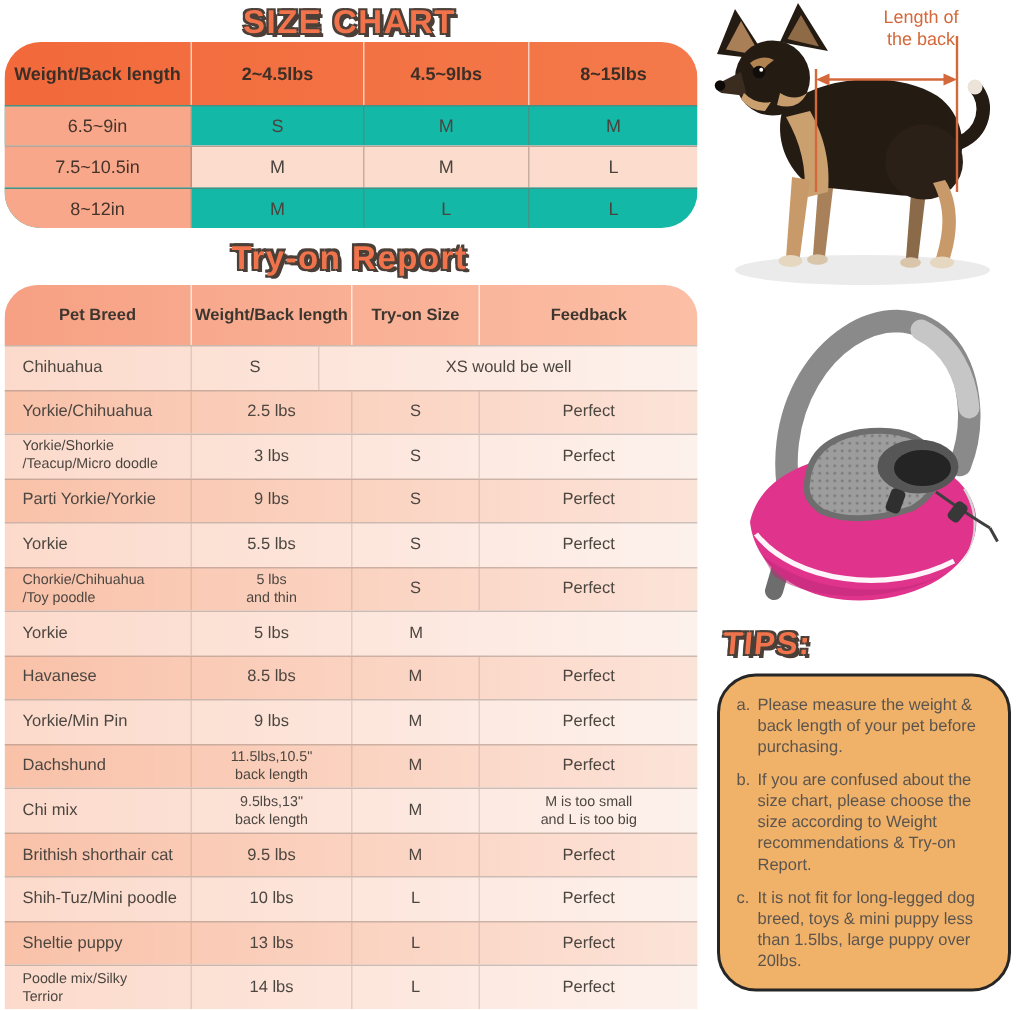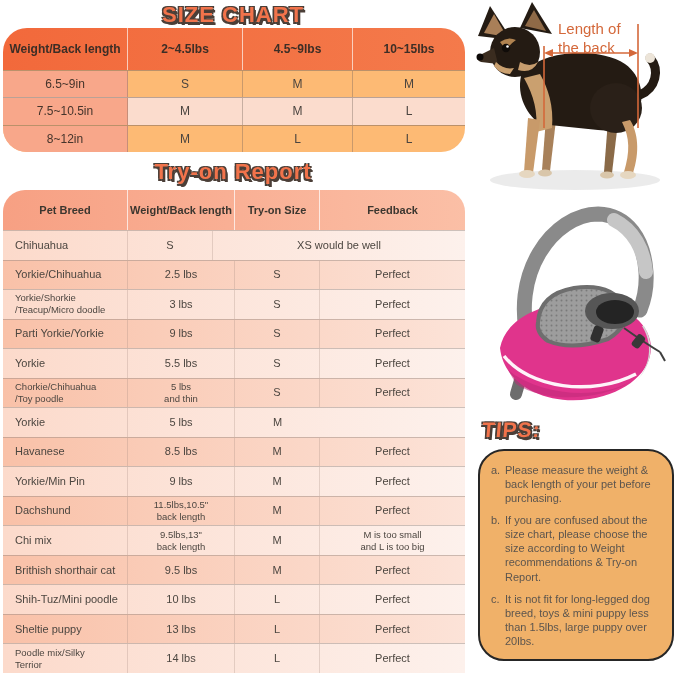--- a/index.html
+++ b/index.html
@@ -22,43 +22,43 @@
 
   
   #sizechart { left:3px; top:28px; width:462px; height:124px; border-radius:24px; display:flex; flex-direction:column; }
   .sc-head { height:42px; background:linear-gradient(90deg,#f2693b,#f47a4b); }
   .sc-head .cell { font-weight:bold; font-size:12px; color:#3d2e26; }
   .sc-head .cell:not(:last-child) { border-right:1px solid rgba(255,255,255,.65); }
   .sc-brow { flex:1; border-top:1px solid rgba(122,104,96,.5); }
   .sc-brow .cell { font-size:12px; color:#4a443f; }
   .sc-brow .cell:not(:last-child) { border-right:1px solid rgba(122,104,96,.4); }
   .sc-brow .cell:first-child { background:#f8a78a; color:#45342b; }
-  .sc-brow.alt-a { background:#fdba74; }
+  .sc-brow.alt-a { background:#14b8a6; }
   .sc-brow.alt-b { background:#fbdccd; }
   .w0{width:125px;} .w1{width:115px;text-align:center;} .w2{width:110px;} .w3{flex:1;}
 
   
   #tryon { left:3px; top:190px; width:462px; height:483px; border-radius:22px 22px 0 0; display:flex; flex-direction:column; }
   .to-head { height:40px; background:linear-gradient(90deg,#f7a083,#fbbfa6); }
   .to-head .cell { font-weight:bold; font-size:11px; color:#3c362f; }
   .to-head .cell:not(:last-child) { border-right:1px solid rgba(255,255,255,.7); }
   .to-body { flex:1; display:flex; flex-direction:column; }
   .to-row { flex:1; border-top:1px solid rgba(146,132,126,.45); }
   .to-row:nth-child(odd)  { background:linear-gradient(90deg,#fcdacb,#fdf1ec); }
   .to-row:nth-child(even) { background:linear-gradient(90deg,#f9c1a8,#fce3d8); }
   .to-row .cell { font-size:11px; color:#4c4640; line-height:1.2; }
   .to-row .cell:not(:last-child) { border-right:1px solid rgba(160,135,125,.28); }
   .t0{width:125px; justify-content:flex-start; text-align:left; padding-left:12px;}
   .t1{width:107px;} .t2{width:85px;} .t3{flex:1; padding:0 4px;}
   .sm{ font-size:9.5px !important; line-height:1.25 !important; }
 
   
   #dog-fig { position:absolute; left:470px; top:0; width:209px; height:196px; }
-  #dog-annot { position:absolute; left:88px; top:20px; width:112px; text-align:left;
-    font-size:15px; color:#d4683a; white-space:pre-line; line-height:1.25; }
+  #dog-annot { position:absolute; left:88px; top:4px; width:112px; text-align:center;
+    font-size:12px; color:#d4683a; white-space:pre-line; line-height:1.25; }
   #bag-fig { position:absolute; left:474px; top:198px; width:196px; height:218px; }
 
   
   #tips-title { position:absolute; left:482px; top:418px; width:100px; text-align:left;
     font-size:21px; font-weight:800; letter-spacing:1px; color:#f1734b; transform:skewX(-5deg);
     text-shadow:-1.5px -1.5px 0 #4b3f38, 1.5px -1.5px 0 #4b3f38,
                 -1.5px 1.5px 0 #4b3f38, 1.5px 1.5px 0 #4b3f38, 2.5px 2.5px 0 #4b3f38; }
   #tips-box { position:absolute; left:478px; top:449px; width:196px; height:212px;
     background:#f0b169; border:2.5px solid #262626; border-radius:26px; padding:12px 9px 8px 11px; }
   .tip { display:flex; margin-bottom:8px; font-size:11px; color:#5c554e; line-height:1.28; }
@@ -70,21 +70,21 @@
 
 <div class="page">
 
   <div class="bubble-title" id="sc-title">SIZE CHART</div>
 
   <div class="tbl" id="sizechart">
     <div class="row sc-head">
       <div class="cell w0">Weight/Back length</div>
       <div class="cell w1">2~4.5lbs</div>
       <div class="cell w2">4.5~9lbs</div>
-      <div class="cell w3">10~15lbs</div>
+      <div class="cell w3">8~15lbs</div>
     </div>
     <div class="row sc-brow alt-a">
       <div class="cell w0">6.5~9in</div>
       <div class="cell w1">S</div>
       <div class="cell w2">M</div>
       <div class="cell w3">M</div>
     </div>
     <div class="row sc-brow alt-b">
       <div class="cell w0">7.5~10.5in</div>
       <div class="cell w1">M</div>

